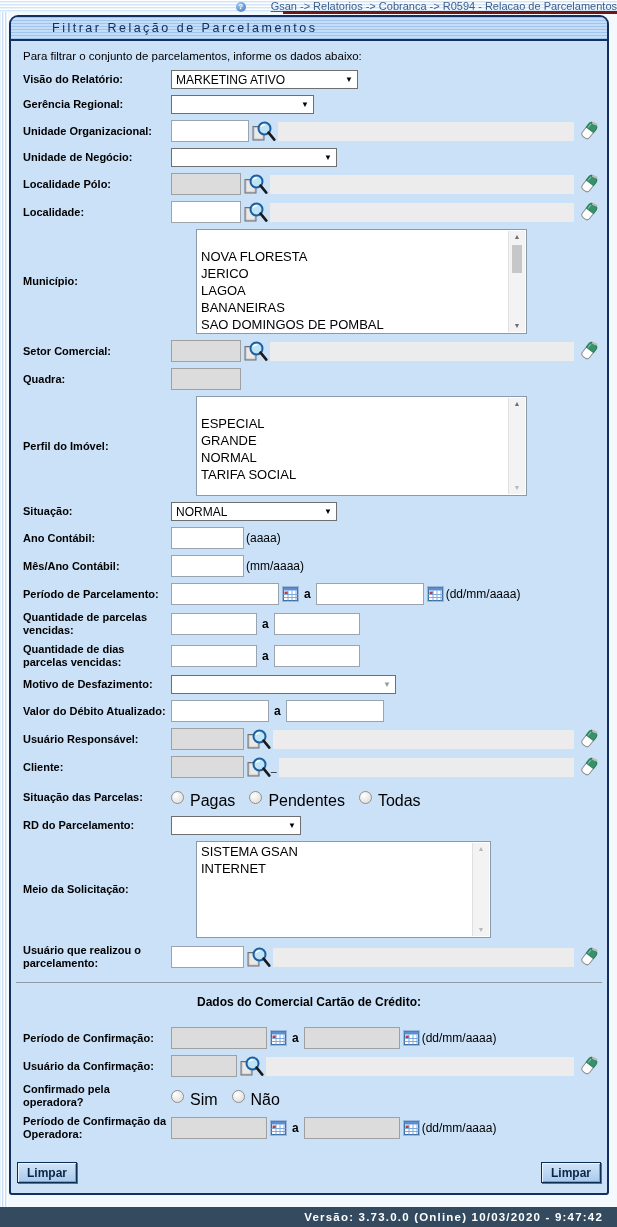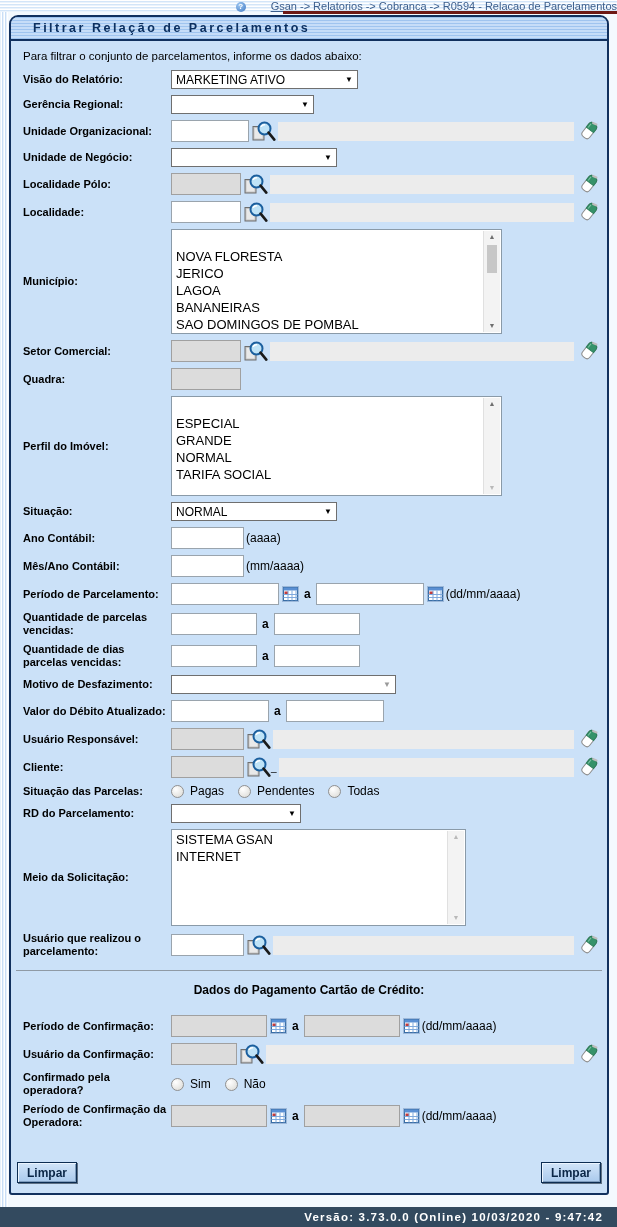--- a/index.html
+++ b/index.html
@@ -22,57 +22,57 @@
     background:radial-gradient(circle at 35% 30%,#9fc8f2,#3f78c2);color:#fff;
     font-size:8px;line-height:10px;text-align:center;vertical-align:1px;margin-right:3px;font-weight:bold;}
   .redline{position:absolute;top:11px;left:283px;right:0;height:3px;background:#6d1815;}
   
   .panel{position:absolute;top:15px;left:9px;width:600px;height:1180px;box-sizing:border-box;
     border:2px solid #11305e;border-radius:9px 9px 3px 3px;background:#cbe1f8;
     display:flex;flex-direction:column;}
   .panel-title{height:22px;flex:none;border-bottom:2px solid #11305e;border-radius:7px 7px 0 0;
     background:repeating-linear-gradient(180deg,#9fc4ef 0 1px,#c6ddf8 1px 3px);
     display:flex;align-items:center;}
-  .panel-title span{font-size:12.5px;font-weight:bold;letter-spacing:2.5px;color:#0c3060;padding-left:22px;}
+  .panel-title span{font-size:12.5px;font-weight:normal;letter-spacing:2.5px;color:#0c3060;padding-left:22px;margin-left:19px;}
   .panel-body{flex:1;display:flex;flex-direction:column;padding-top:9px;overflow:hidden;}
   
   .intro{margin:0 8px 8px 12px;font-size:11.5px;color:#000;}
   .row{display:flex;align-items:center;margin:0 8px 6px 12px;}
   .lbl{width:148px;min-width:148px;font-weight:bold;font-size:11px;line-height:13px;color:#000;padding-right:4px;box-sizing:border-box;}
   .inp{height:18px;border:1px solid #9aa4ad;background:#fff;font:12px "Liberation Sans",sans-serif;padding:1px 3px;box-sizing:content-box;}
   .inp.dis{background:#dcdcdc;border-color:#a0a0a0;}
   .ro{flex:1;height:19px;background:#ececec;margin-left:2px;}
   .sep{font-weight:bold;font-size:12px;margin:0 5px;}
   .hint{font-size:12px;margin-left:2px;}
   
   .sel{height:17px;border:1px solid #6f6f6f;background:#fff;display:flex;align-items:center;
     justify-content:space-between;font-size:12px;padding:0 4px;box-sizing:content-box;}
   .sel .arr{font-size:8px;color:#000;margin-left:6px;}
   .sel .arr.gray{color:#9a9a9a;}
   .w177{width:177px}.w156{width:156px}.w133{width:133px}.w215{width:215px}.w120{width:120px}
   .w100{width:100px}.w90{width:90px}.w88{width:88px}.w78{width:78px}
   .w70{width:70px}.w65{width:65px}.w62{width:62px}.w58{width:58px}
   
   .msel{background:#fff;border:1px solid #8a9aa8;position:relative;font-size:13px;
-    padding:1px 20px 1px 4px;color:#000;overflow:hidden;box-sizing:border-box;}
+    padding:1px 20px 1px 4px;color:#000;overflow:hidden;box-sizing:border-box;margin-left:25px;}
   .msel .opt{height:17px;line-height:17px;white-space:nowrap;}
   .sb{position:absolute;top:1px;right:1px;bottom:1px;width:16px;background:#f3f3f3;
     border-left:1px solid #e0e0e0;display:flex;flex-direction:column;align-items:center;}
   .sb .ar{font-size:7px;color:#6f6f6f;height:12px;line-height:12px;flex:none;cursor:default;}
   .sb .ar.lite{color:#b9b9b9;}
   .sb .thumb{width:10px;height:28px;background:#c7c7c7;flex:none;margin-top:2px;}
   .sb .space{flex:1;}
   
   .icb{display:inline-flex;align-items:flex-end;margin-left:3px;flex:none;}
   .eraser{margin-left:6px;}
   .cal{margin-left:3px;}
   
   .radio{width:11px;height:11px;border-radius:50%;border:1px solid #909090;flex:none;
     background:radial-gradient(circle at 35% 30%,#ffffff,#d9d8d3);display:inline-block;}
-  .rlbl{font-size:12px;margin:0 14px 0 6px;}
+  .rlbl{font-size:16px;margin:8px 14px 0 6px;}
   
   hr.div{border:none;border-top:1px solid #8f9aa5;margin:6px 5px 12px 5px;}
   .section-title{text-align:center;font-weight:bold;font-size:12px;margin-bottom:18px;}
   
   .btn-row{margin:auto 6px 10px 6px;display:flex;justify-content:space-between;}
   .btn{height:21px;padding:0 9px;background:linear-gradient(#d2e5f9,#a9c9ec);
     border:1px solid #0d2d52;box-shadow:inset 1px 1px 0 #ecf5ff,inset -1px -1px 0 #7e9cbd,1px 1px 0 #5f7184;
     font:bold 12px "Liberation Sans",sans-serif;color:#0a2646;cursor:pointer;}
   
   .footer{position:absolute;left:0;right:0;bottom:0;height:20px;background:#334a5f;
@@ -439,21 +439,21 @@
               <path d="M4.5 8.5 v-4 a3.5 3.5 0 0 1 3.5-3.5 h2 a3.5 3.5 0 0 1 3.5 3.5 v4 z" fill="#35926a" stroke="#2c7d5a"></path>
               <line x1="6.2" y1="3.2" x2="6.2" y2="7.8" stroke="#7fc4a6" stroke-width="1"></line>
             </g>
             <path d="M13 2 l3.5 1.5" stroke="#bdbdbd" stroke-width="2" stroke-linecap="round"></path>
           </svg>
         </span>
     </div>
 
     <hr class="div">
 
-    <div class="section-title">Dados do Pagamento Cartão de Crédito:</div>
+    <div class="section-title">Dados do Comercial Cartão de Crédito:</div>
 
     <div class="row">
       <span class="lbl">Período de Confirmação:</span>
       <input class="inp dis w88" disabled="" value="" style="">
       <span class="icb cal">
           <svg width="17" height="16" viewBox="0 0 17 16">
             <rect x="0.5" y="0.5" width="16" height="15" fill="#dff0fb" stroke="#9db8d9"></rect>
             <rect x="1.5" y="1.5" width="14" height="13" fill="#ffffff" stroke="#3a6ea5"></rect>
             <rect x="1.5" y="1.5" width="14" height="3" fill="#5a8fd3"></rect>
             <rect x="2.5" y="5.5" width="3.6" height="3" fill="#c23b3b"></rect>

